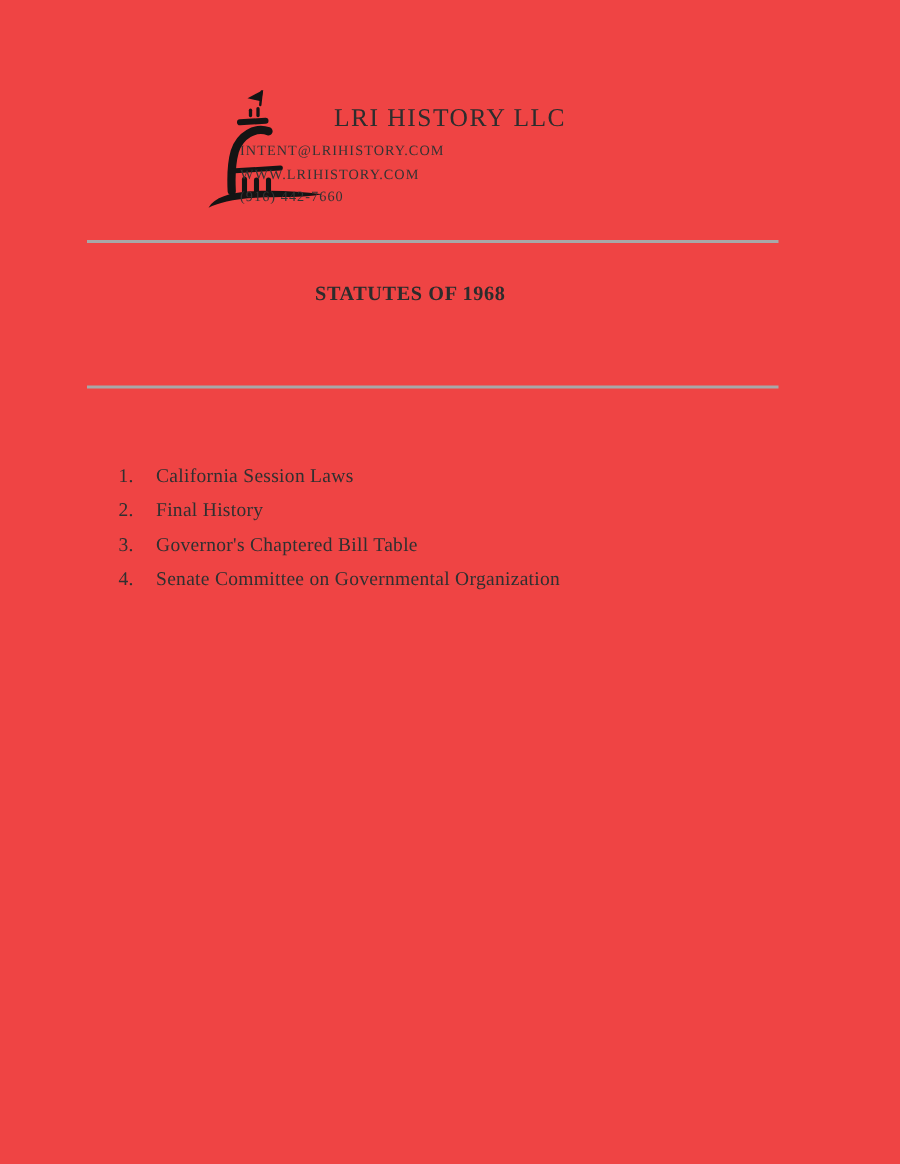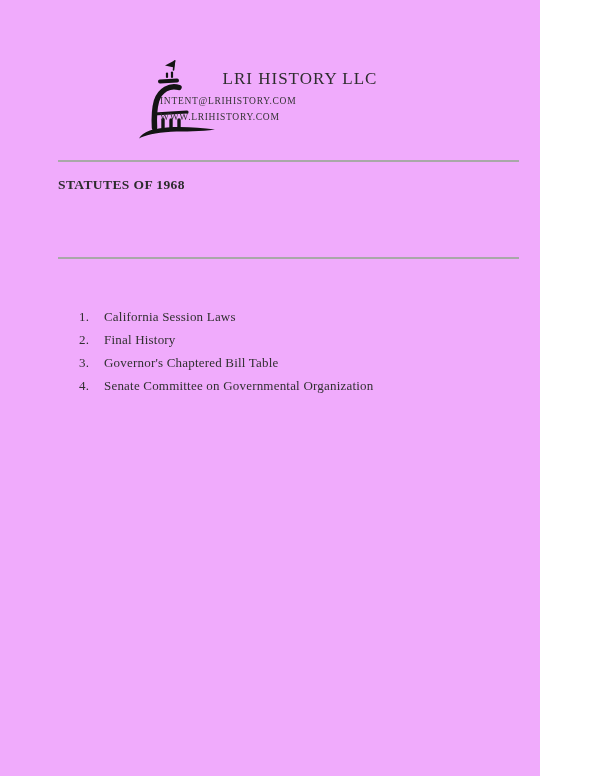--- a/index.html
+++ b/index.html
@@ -3,23 +3,23 @@
 <meta charset="utf-8">
 <style>
   html, body {
     margin: 0;
     padding: 0;
     background: #ffffff;
     font-family: "Liberation Serif", "DejaVu Serif", serif;
   }
   .page {
     position: relative;
-    width: 540px;
+    width: 600px;
     height: 776px;
-    background: #f0abfc;
+    background: #ef4444;
     overflow: hidden;
     color: #2f2f2f;
   }
   .logo {
     position: absolute;
     left: 136px;
     top: 58px;
     width: 84px;
     height: 84px;
   }
@@ -49,23 +49,23 @@
     left: 58px;
     width: 461px;
     height: 1.6px;
     background: #a8a8a8;
   }
   .rule-1 { top: 160px; }
   .rule-2 { top: 257px; }
   .ref-block {
     position: absolute;
     left: 58px;
-    top: 175px;
+    top: 186px;
     width: 431px;
-    text-align: left;
+    text-align: center;
     font-weight: bold;
     font-size: 13.5px;
     letter-spacing: 0.4px;
     line-height: 19.5px;
     color: #2c2c2c;
   }
   .ref-line { white-space: pre-wrap; }
   .toc-heading {
     position: absolute;
     left: 58px;
@@ -119,20 +119,21 @@
         <path d="M3 80.5 C7 73.5 17 70.5 31 69.5 C47 68.5 63 69.5 79 71.5 C65 74 49 73 35 73.8 C19 74.6 9 77.5 3 80.5 Z" fill="#141414" stroke="none"></path>
       </g>
     </svg>
   </div>
 
   <div class="company">LRI HISTORY LLC</div>
 
   <div class="contact">
     <div>INTENT@LRIHISTORY.COM</div>
     <div>WWW.LRIHISTORY.COM</div>
+    <div>(916) 442-7660</div>
   </div>
 
   <div class="rule rule-1"></div>
 
   <div class="ref-block">
     <div class="ref-line">STATUTES OF 1968</div>
   </div>
 
   <div class="rule rule-2"></div>
 

